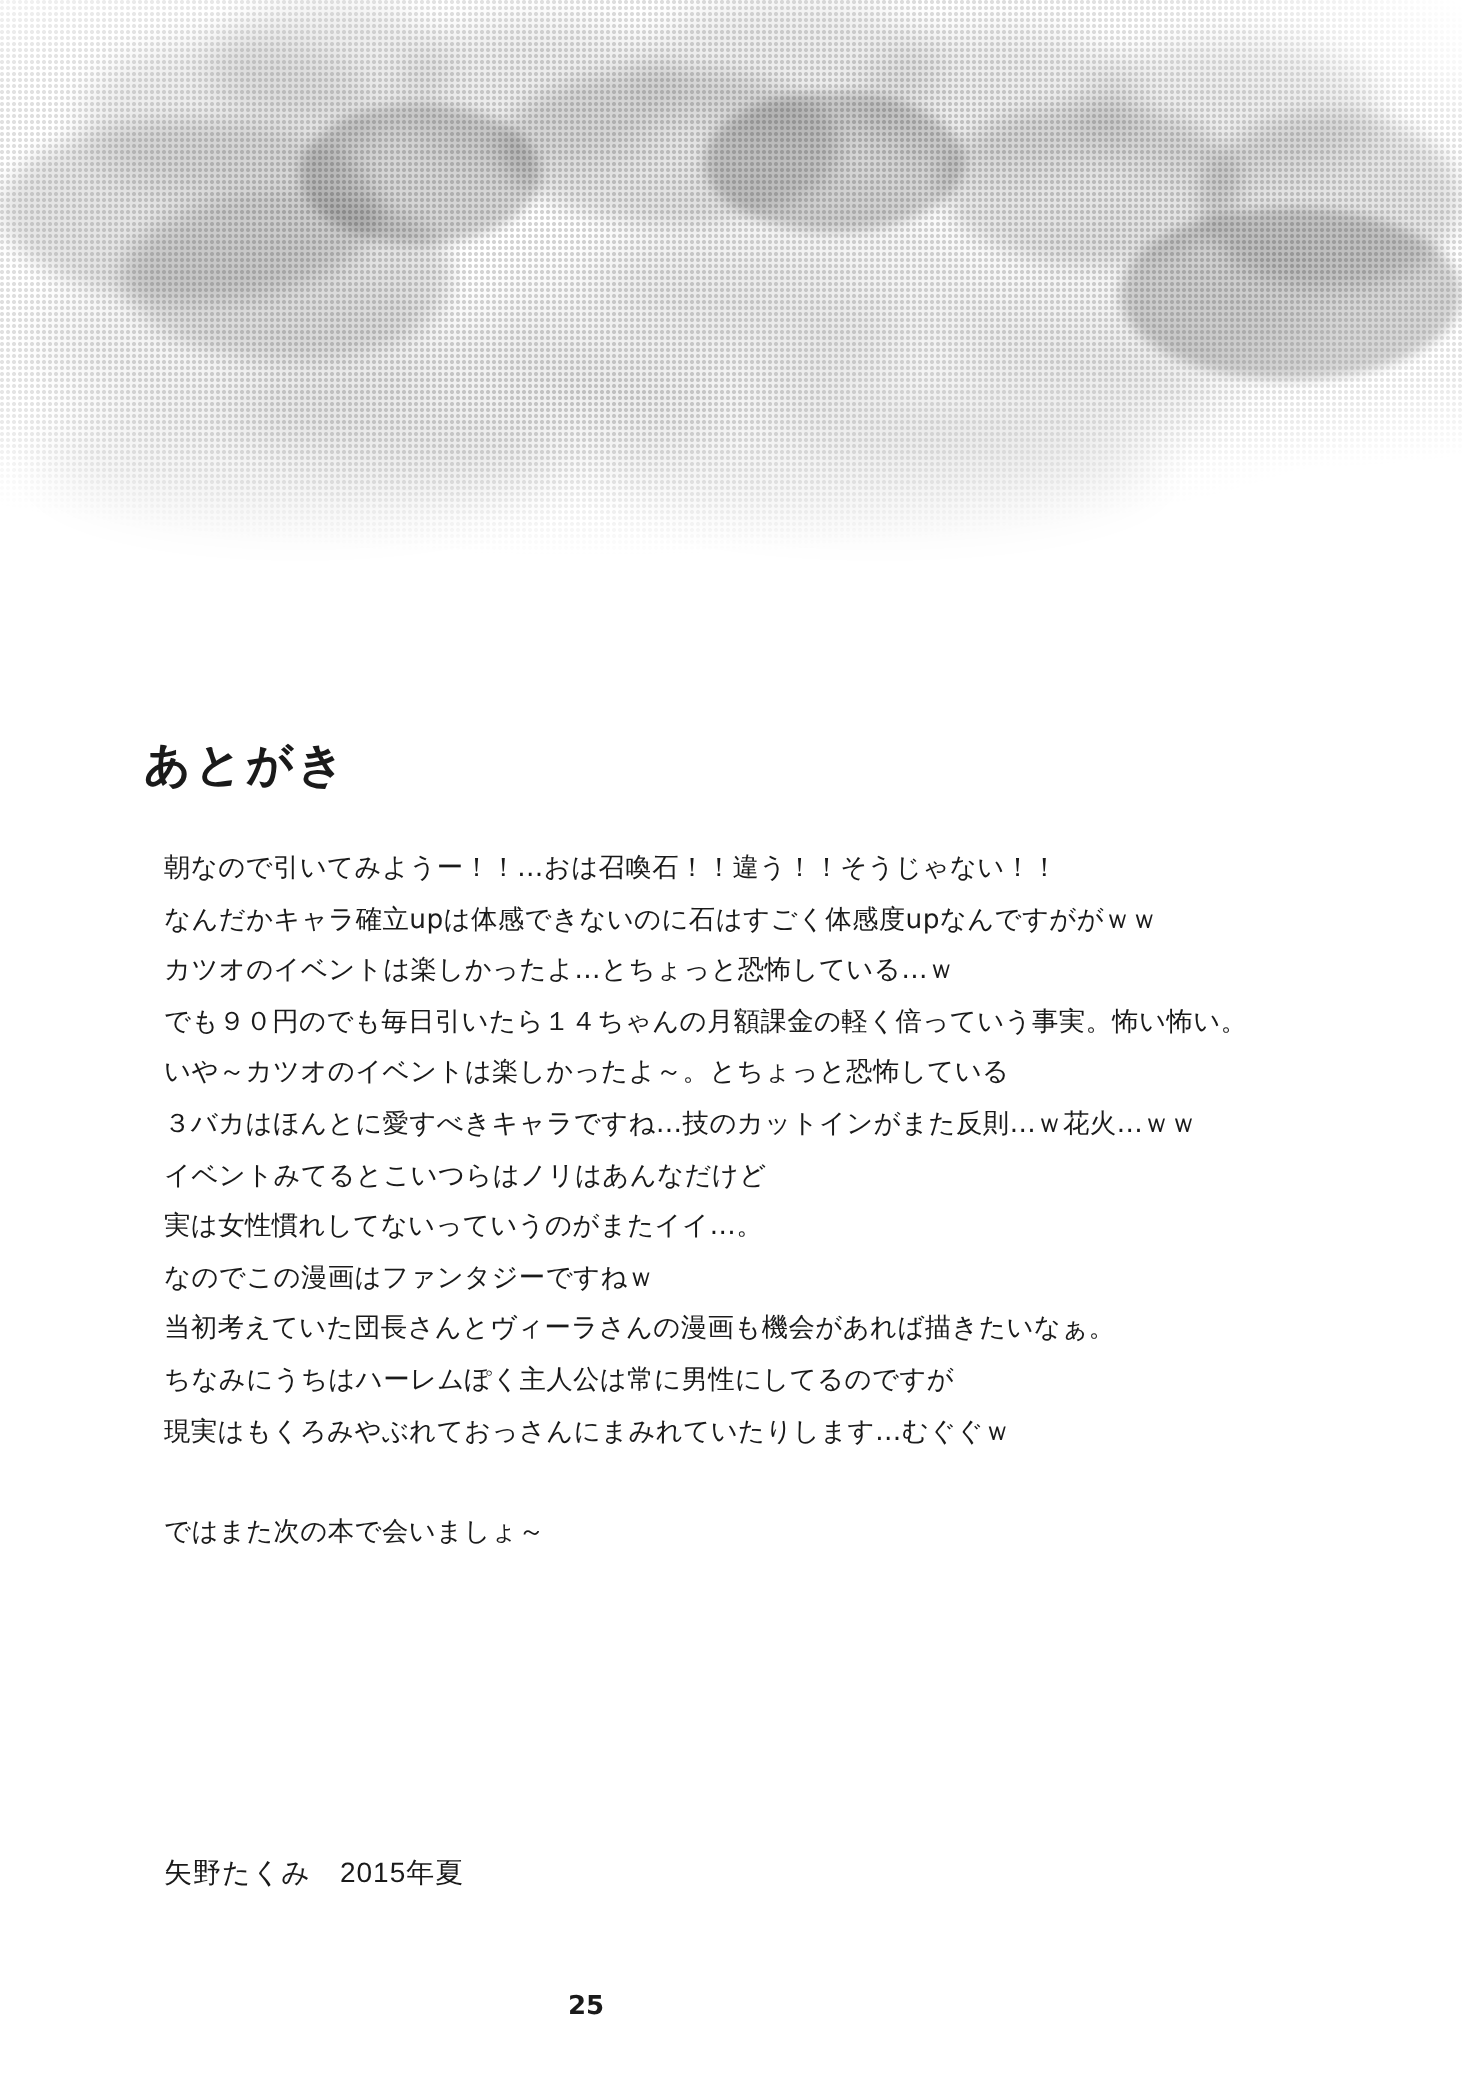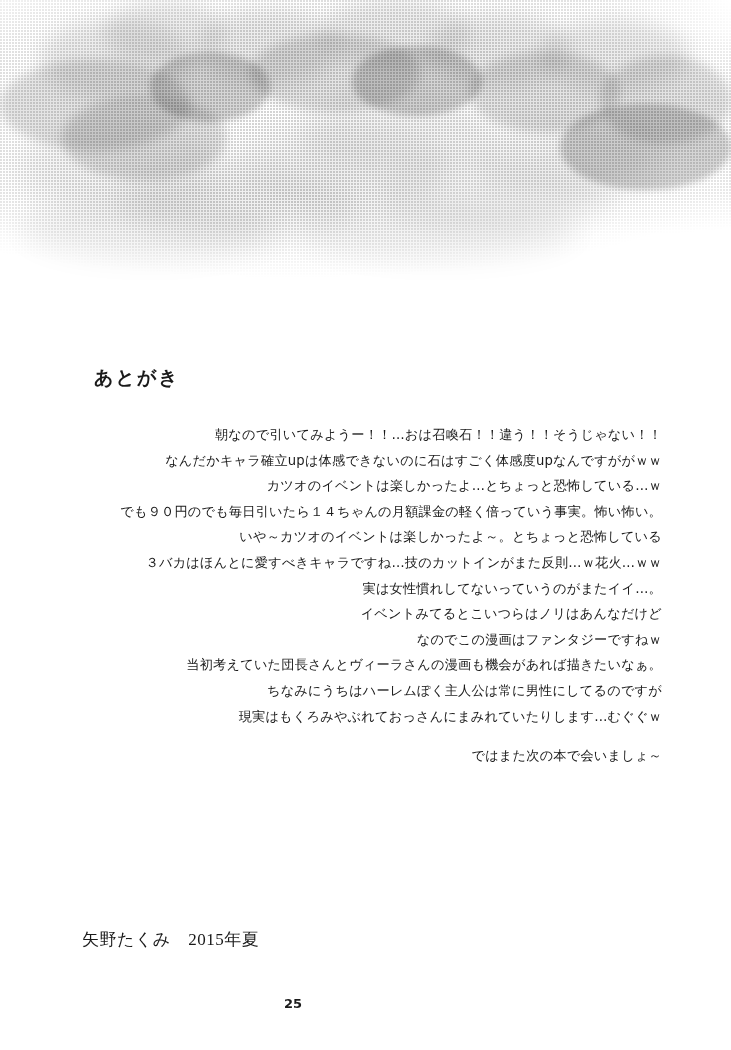--- a/index.html
+++ b/index.html
@@ -61,53 +61,52 @@
     mask-image: radial-gradient(ellipse 60% 70% at 22% 35%, #000 0%, rgba(0,0,0,0.6) 45%, rgba(0,0,0,0) 75%),
                 radial-gradient(ellipse 55% 60% at 62% 22%, #000 0%, rgba(0,0,0,0.55) 50%, rgba(0,0,0,0) 78%),
                 radial-gradient(ellipse 45% 45% at 88% 45%, #000 0%, rgba(0,0,0,0.5) 50%, rgba(0,0,0,0) 80%),
                 radial-gradient(ellipse 70% 35% at 40% 68%, #000 0%, rgba(0,0,0,0.4) 50%, rgba(0,0,0,0) 80%);
     opacity: 0.55;
   }
 
   
   .afterword-heading {
     position: absolute;
-    left: 94px;
+    left: 72px;
     top: 352px;
-    font-size: 19px;
+    font-size: 23px;
     font-weight: 700;
     letter-spacing: 2px;
     font-family: Liberation Sans, sans-serif;
   }
 
   .body-text {
     position: absolute;
     left: 82px;
     top: 422px;
     width: 580px;
     font-size: 13.2px;
     line-height: 25.6px;
     font-family: "DejaVu Sans", sans-serif;
     letter-spacing: 0.2px;
-    text-align: right;
   }
   .body-text p {
     margin: 0;
     white-space: pre-wrap;
   }
   .body-text p.spacer-before {
-    margin-top: 14px;
+    margin-top: 25px;
   }
   .signature {
     position: absolute;
     left: 82px;
     top: 928px;
-    font-size: 17px;
+    font-size: 14px;
     letter-spacing: 0.5px;
-    font-family: Liberation Serif, serif;
+    font-family: Liberation Sans, sans-serif;
   }
 
   .page-number {
     position: absolute;
     left: 0;
     top: 996px;
     width: 586px;
     text-align: center;
     font-size: 13px;
     font-weight: 700;
@@ -147,22 +146,22 @@
 
 <h1 class="afterword-heading">あとがき</h1>
 
 <div class="body-text">
     <p>朝なので引いてみようー！！…おは召喚石！！違う！！そうじゃない！！</p>
     <p>なんだかキャラ確立upは体感できないのに石はすごく体感度upなんですががｗｗ</p>
     <p>カツオのイベントは楽しかったよ…とちょっと恐怖している…ｗ</p>
     <p>でも９０円のでも毎日引いたら１４ちゃんの月額課金の軽く倍っていう事実。怖い怖い。</p>
     <p>いや～カツオのイベントは楽しかったよ～。とちょっと恐怖している</p>
     <p>３バカはほんとに愛すべきキャラですね…技のカットインがまた反則…ｗ花火…ｗｗ</p>
+    <p>イベントみてるとこいつらはノリはあんなだけど</p>
     <p>実は女性慣れしてないっていうのがまたイイ…。</p>
-    <p>イベントみてるとこいつらはノリはあんなだけど</p>
     <p>なのでこの漫画はファンタジーですねｗ</p>
     <p>当初考えていた団長さんとヴィーラさんの漫画も機会があれば描きたいなぁ。</p>
     <p>ちなみにうちはハーレムぽく主人公は常に男性にしてるのですが</p>
     <p>現実はもくろみやぶれておっさんにまみれていたりします…むぐぐｗ</p>
     <p class="spacer-before">ではまた次の本で会いましょ～</p>
   </div>
 
 <div class="signature">矢野たくみ　2015年夏</div>
 
 <div class="page-number">25</div>

